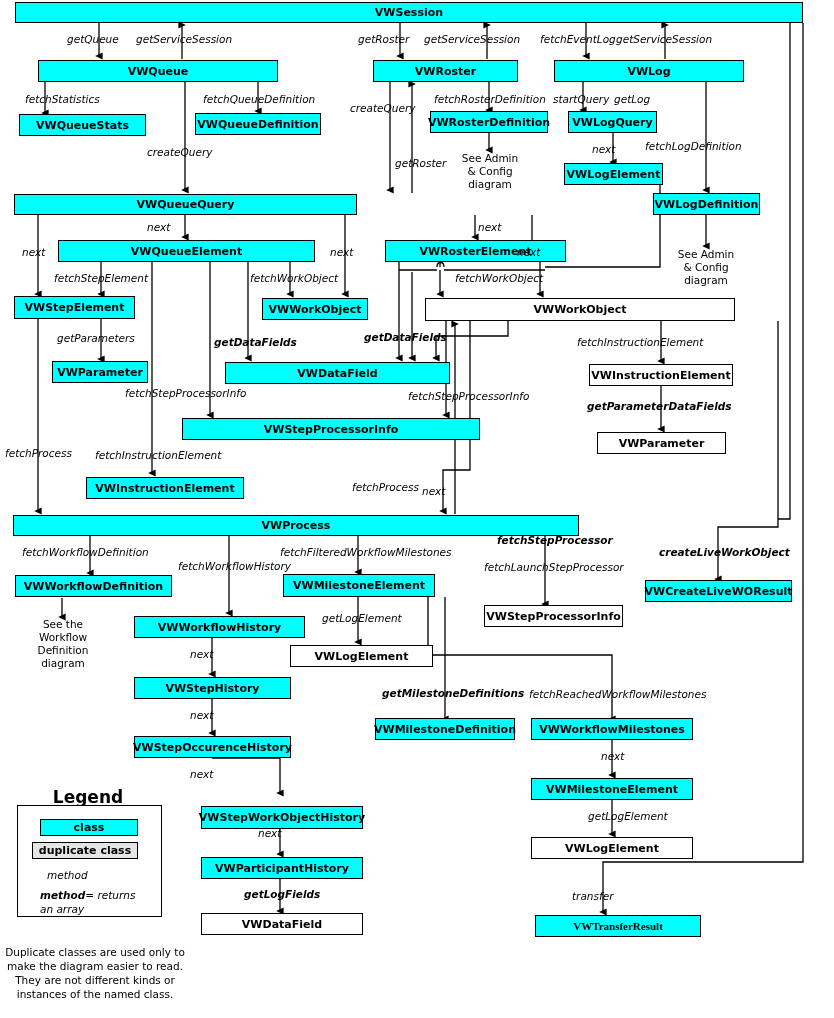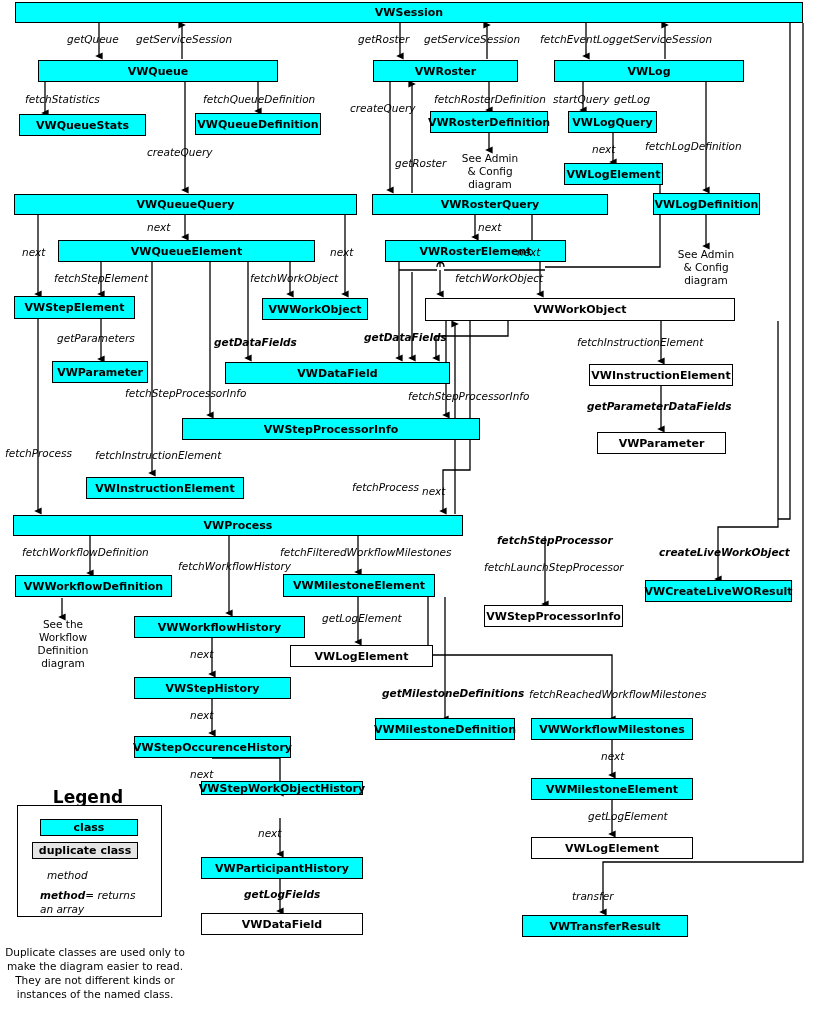--- a/index.html
+++ b/index.html
@@ -172,65 +172,64 @@
   <div class="node cls" style="left:373px;top:60px;width:145px;height:22px;">VWRoster</div>
   <div class="node cls" style="left:554px;top:60px;width:190px;height:22px;">VWLog</div>
 
   <div class="node cls" style="left:19px;top:114px;width:127px;height:22px;">VWQueueStats</div>
   <div class="node cls" style="left:195px;top:113px;width:126px;height:22px;">VWQueueDefinition</div>
   <div class="node cls" style="left:430px;top:111px;width:118px;height:22px;">VWRosterDefinition</div>
   <div class="node cls" style="left:568px;top:111px;width:89px;height:22px;">VWLogQuery</div>
   <div class="node cls" style="left:564px;top:163px;width:99px;height:22px;">VWLogElement</div>
 
   <div class="node cls" style="left:14px;top:194px;width:343px;height:21px;">VWQueueQuery</div>
-  <div class="node cls" style="left:372px;top:194px;width:236px;height:21px;">VWRosterQuery</div>
   <div class="node cls" style="left:653px;top:193px;width:107px;height:22px;">VWLogDefinition</div>
 
   <div class="node cls" style="left:58px;top:240px;width:257px;height:22px;">VWQueueElement</div>
   <div class="node cls" style="left:385px;top:240px;width:181px;height:22px;">VWRosterElement</div>
 
   <div class="node cls" style="left:14px;top:296px;width:121px;height:23px;">VWStepElement</div>
   <div class="node cls" style="left:262px;top:298px;width:106px;height:22px;">VWWorkObject</div>
   <div class="node dup" style="left:425px;top:298px;width:310px;height:23px;">VWWorkObject</div>
 
   <div class="node cls" style="left:52px;top:361px;width:96px;height:22px;">VWParameter</div>
   <div class="node cls" style="left:225px;top:362px;width:225px;height:22px;">VWDataField</div>
   <div class="node dup" style="left:589px;top:364px;width:144px;height:22px;">VWInstructionElement</div>
 
   <div class="node cls" style="left:182px;top:418px;width:298px;height:22px;">VWStepProcessorInfo</div>
   <div class="node dup" style="left:597px;top:432px;width:129px;height:22px;">VWParameter</div>
 
   <div class="node cls" style="left:86px;top:477px;width:158px;height:22px;">VWInstructionElement</div>
 
-  <div class="node cls" style="left:13px;top:515px;width:450px;height:21px;">VWProcess</div>
+  <div class="node cls" style="left:13px;top:515px;width:566px;height:21px;">VWProcess</div>
 
   <div class="node cls" style="left:645px;top:580px;width:147px;height:22px;">VWCreateLiveWOResult</div>
 
   <div class="node cls" style="left:15px;top:575px;width:157px;height:22px;">VWWorkflowDefinition</div>
   <div class="node cls" style="left:283px;top:574px;width:152px;height:23px;">VWMilestoneElement</div>
   <div class="node dup" style="left:484px;top:605px;width:139px;height:22px;">VWStepProcessorInfo</div>
 
   <div class="node cls" style="left:134px;top:616px;width:171px;height:22px;">VWWorkflowHistory</div>
   <div class="node dup" style="left:290px;top:645px;width:143px;height:22px;">VWLogElement</div>
 
   <div class="node cls" style="left:134px;top:677px;width:157px;height:22px;">VWStepHistory</div>
 
   <div class="node cls" style="left:375px;top:718px;width:140px;height:22px;">VWMilestoneDefinition</div>
   <div class="node cls" style="left:134px;top:736px;width:157px;height:22px;">VWStepOccurenceHistory</div>
 
   <div class="node cls" style="left:531px;top:718px;width:162px;height:22px;">VWWorkflowMilestones</div>
 
   <div class="node cls" style="left:531px;top:778px;width:162px;height:22px;">VWMilestoneElement</div>
-  <div class="node cls" style="left:201px;top:781px;width:162px;height:14px;">VWStepWorkObjectHistory</div>
+  <div class="node cls" style="left:201px;top:806px;width:162px;height:23px;">VWStepWorkObjectHistory</div>
 
   <div class="node dup" style="left:531px;top:837px;width:162px;height:22px;">VWLogElement</div>
   <div class="node cls" style="left:201px;top:857px;width:162px;height:22px;">VWParticipantHistory</div>
 
   <div class="node dup" style="left:201px;top:913px;width:162px;height:22px;">VWDataField</div>
-  <div class="node cls" style="left:522px;top:915px;width:166px;height:22px;">VWTransferResult</div>
+  <div class="node cls" style="left:535px;top:915px;width:166px;height:22px;font-family:Liberation Serif, serif;">VWTransferResult</div>
 
   <div class="lbl" style="left:67px;top:33px;">getQueue</div>
   <div class="lbl" style="left:136px;top:33px;">getServiceSession</div>
   <div class="lbl" style="left:358px;top:33px;">getRoster</div>
   <div class="lbl" style="left:424px;top:33px;">getServiceSession</div>
   <div class="lbl" style="left:540px;top:33px;">fetchEventLog</div>
   <div class="lbl" style="left:616px;top:33px;">getServiceSession</div>
 
   <div class="lbl" style="left:25px;top:93px;">fetchStatistics</div>
   <div class="lbl" style="left:203px;top:93px;">fetchQueueDefinition</div>

